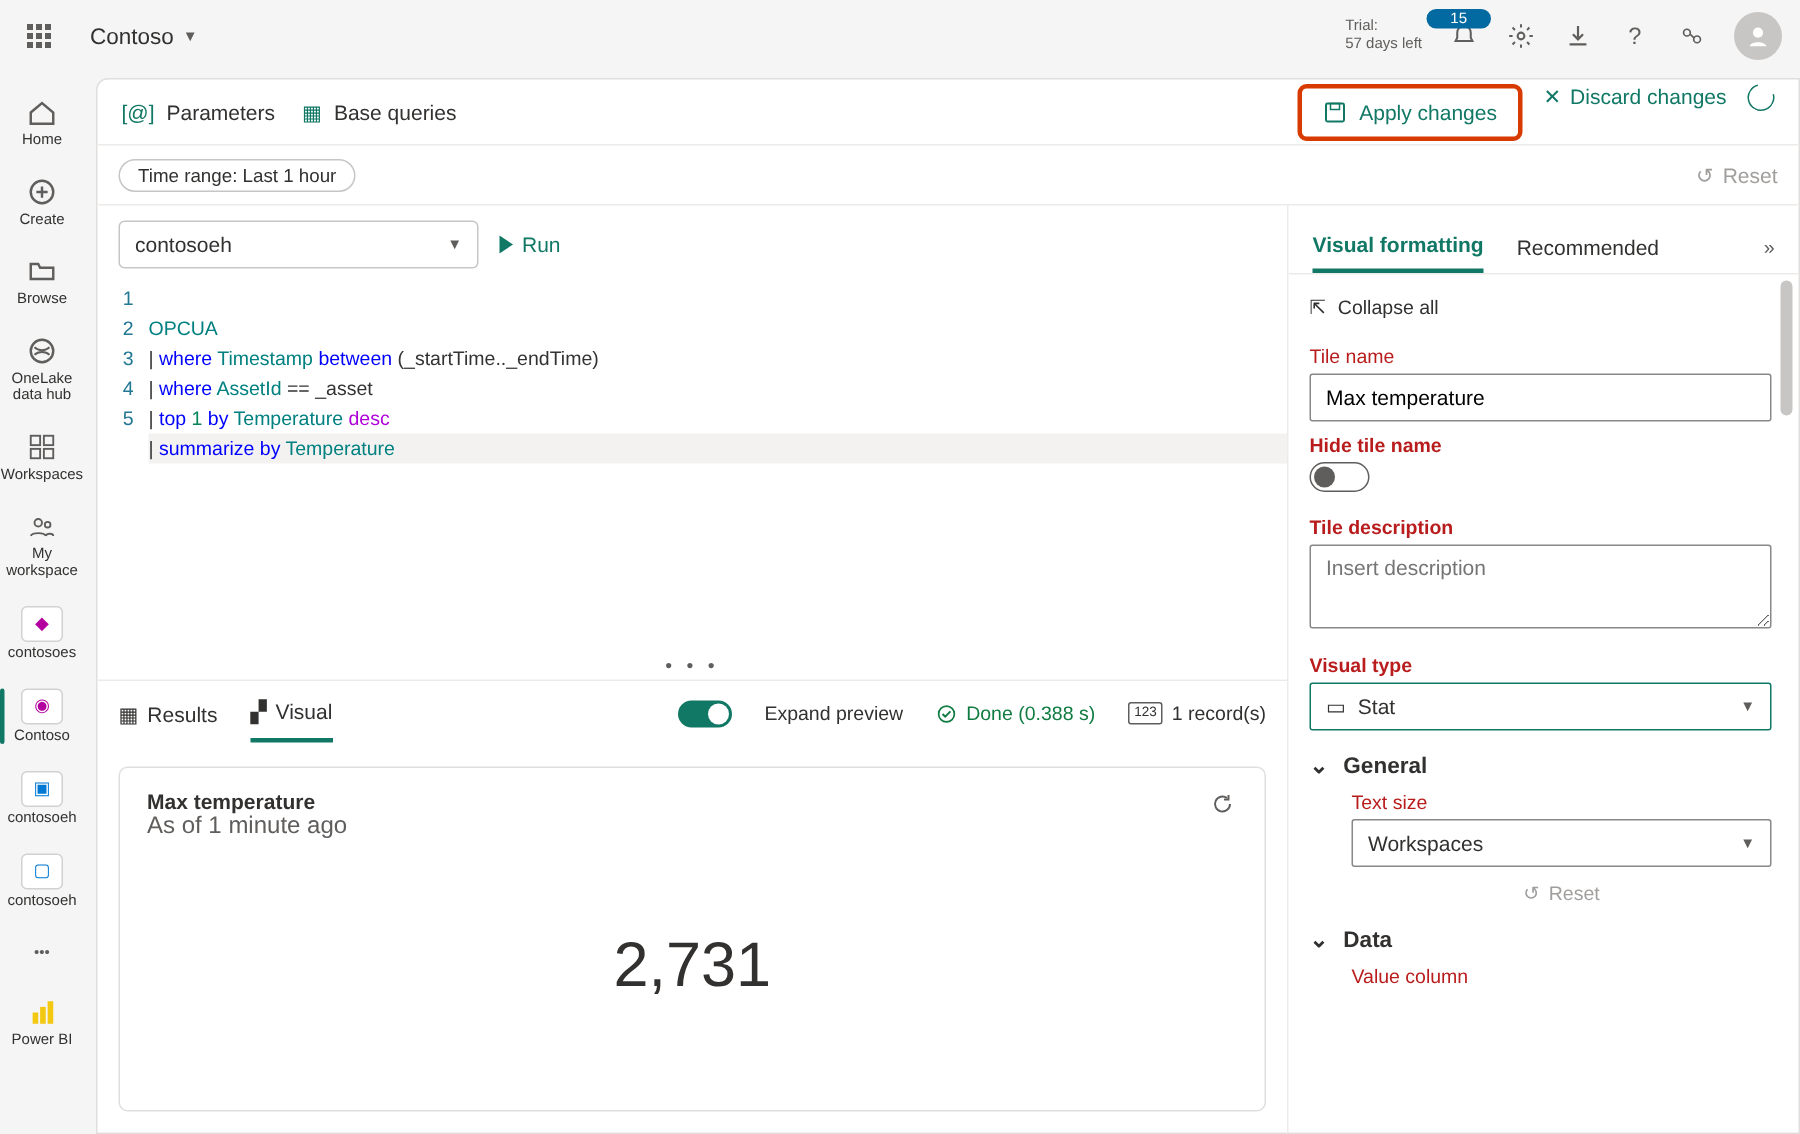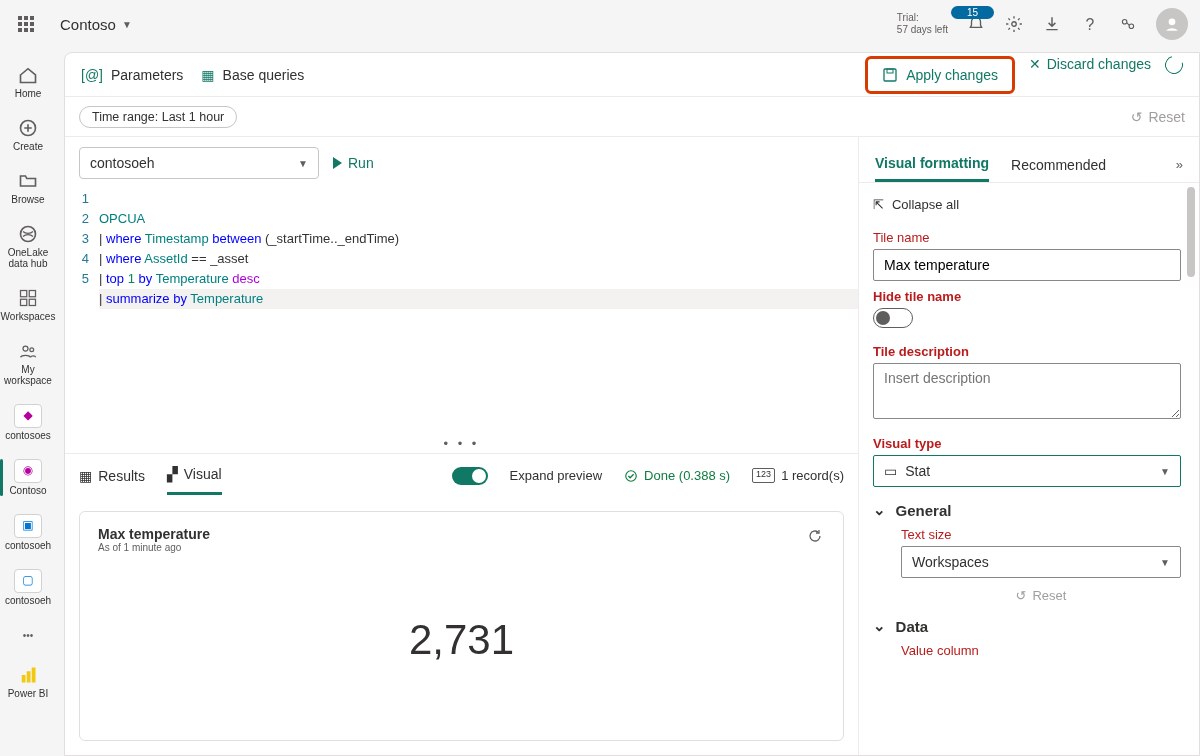--- a/index.html
+++ b/index.html
@@ -53,21 +53,21 @@
 .rtab { display: flex; align-items: center; gap: 6px; font-size: 14px; padding: 10px 0; cursor: pointer; color: #323130; }
 .rtab.active { border-bottom: 3px solid #117865; color: #323130; }
 .toggle { width: 36px; height: 18px; background: #117865; border-radius: 9px; position: relative; cursor: pointer; }
 .toggle::after { content: ""; position: absolute; right: 2px; top: 2px; width: 14px; height: 14px; background: #fff; border-radius: 50%; }
 .status-ok { color: #107c41; display: flex; align-items: center; gap: 6px; font-size: 13px; }
 .rec-count { display: flex; gap: 6px; font-size: 13px; }
 
 .preview { flex: 1; padding: 14px; }
 .tile { border: 1px solid #e1dfdd; border-radius: 6px; height: 230px; padding: 14px 18px; display: flex; flex-direction: column; }
 .tile-title { font-size: 14px; font-weight: 600; }
-.tile-sub { font-size: 10px; color: #605e5c; }
+.tile-sub { font-size: 16px; color: #605e5c; }
 .tile-refresh { margin-left: auto; }
 .tile-val { flex: 1; display: flex; align-items: center; justify-content: center; font-size: 42px; font-weight: 400; }
 
 .panel { width: 340px; display: flex; flex-direction: column; overflow: hidden; }
 .ptabs { display: flex; align-items: center; gap: 22px; padding: 10px 16px 0 16px; border-bottom: 1px solid #edebe9; }
 .ptab { font-size: 14px; padding: 8px 0; cursor: pointer; }
 .ptab.active { border-bottom: 3px solid #117865; font-weight: 600; color: #117865; }
 .ptab-exp { margin-left: auto; cursor: pointer; color: #605e5c; }
 .pbody { flex: 1; overflow-y: auto; padding: 10px 0 10px 14px; position: relative; }
 .pbody-inner { padding-right: 18px; }

